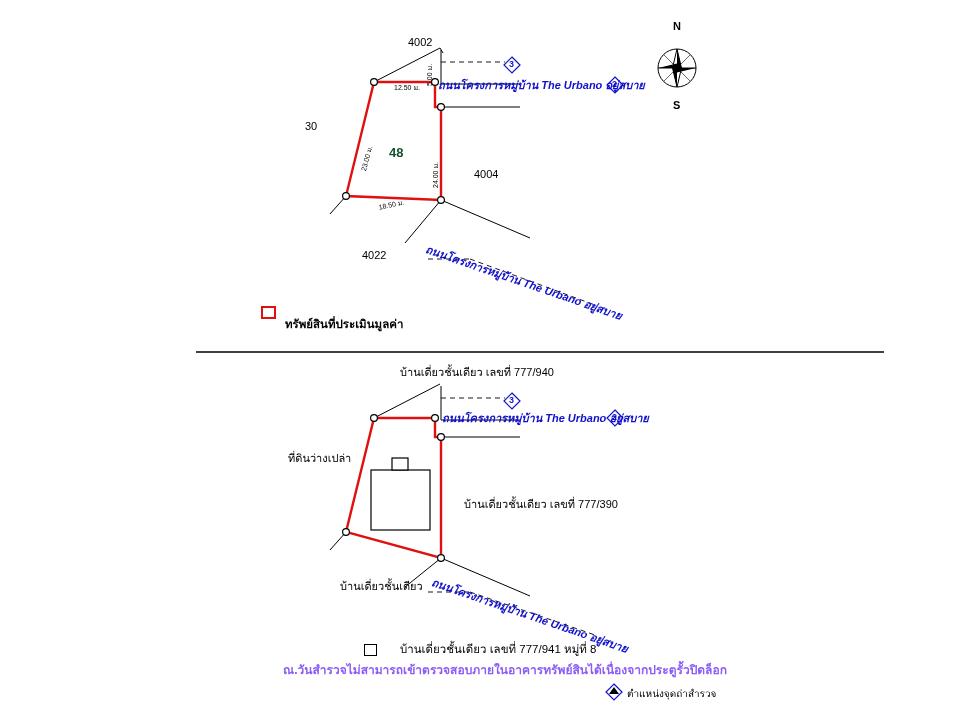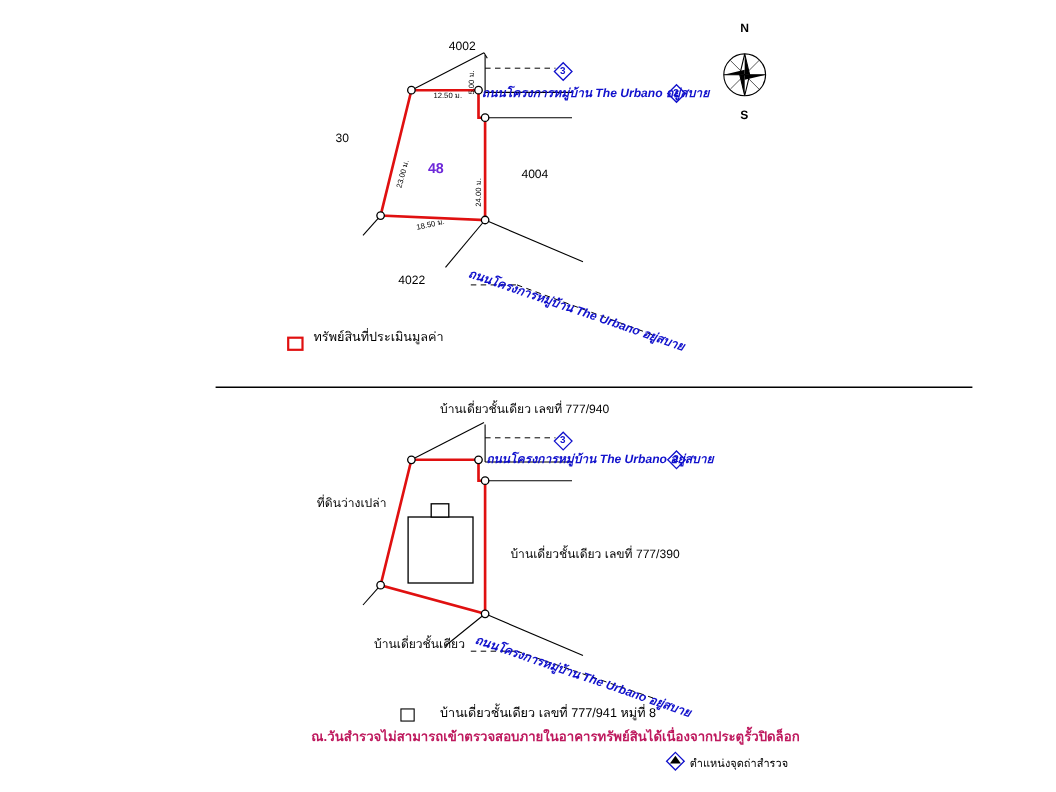--- a/index.html
+++ b/index.html
@@ -42,32 +42,32 @@
     font-weight: bold;
     font-style: italic;
   }
   .dim {
     font-size: 7px;
     color: #000000;
   }
   .parcel-no {
     font-size: 13px;
     font-weight: bold;
-    color: #6d28d9;
+    color: #14532d;
   }
   .legend-text {
     font-size: 11.5px;
     color: #000000;
   }
   .legend-text.b {
     font-weight: bold;
   }
   .red-note {
     font-size: 12px;
-    color: #be185d;
+    color: #8b5cf6;
     font-weight: bold;
   }
   .swatch-red {
     position: absolute;
     width: 15px;
     height: 13px;
     border: 2px solid #e01010;
     background: #ffffff;
     box-sizing: border-box;
   }
@@ -188,42 +188,42 @@
     </g>
 
     <g transform="translate(614,692)">
       <polygon points="0,-8 8,0 0,8 -8,0" fill="#ffffff" stroke="#1111cc" stroke-width="1.2"></polygon>
       <polygon points="-5,2 0,-5 5,2" fill="#000000"></polygon>
     </g>
   </svg>
 
   <div class="lbl plain" style="left:408px; top:36px;">4002</div>
   <div class="lbl plain" style="left:305px; top:120px;">30</div>
-  <div class="lbl plain" style="left:474px; top:153px;">4004</div>
+  <div class="lbl plain" style="left:474px; top:168px;">4004</div>
   <div class="lbl plain" style="left:362px; top:249px;">4022</div>
 
   <div class="lbl parcel-no" style="left:389px; top:146px;">48</div>
 
   <div class="lbl dim" style="left:394px; top:84px;">12.50 ม.</div>
   <div class="lbl dim" style="left:426px; top:86px; transform:rotate(-90deg); transform-origin:left top;">5.00 ม.</div>
   <div class="lbl dim" style="left:432px; top:188px; transform:rotate(-90deg); transform-origin:left top;">24.00 ม.</div>
   <div class="lbl dim" style="left:360px; top:170px; transform:rotate(-75deg); transform-origin:left top;">23.00 ม.</div>
   <div class="lbl dim" style="left:378px; top:204px; transform:rotate(-12deg); transform-origin:left top;">18.50 ม.</div>
 
   <div class="lbl blue-road" style="left:438px; top:79px;">ถนนโครงการหมู่บ้าน The Urbano อยู่สบาย</div>
   <div class="lbl blue-road" style="left:428px; top:243px; transform:rotate(19deg); transform-origin:left top;">ถนนโครงการหมู่บ้าน The Urbano อยู่สบาย</div>
 
   <div class="marker-num" style="left:509px; top:59px;">3</div>
   <div class="marker-num" style="left:612px; top:79px;">2</div>
 
   <div class="compass-letter" style="left:673px; top:20px;">N</div>
   <div class="compass-letter" style="left:673px; top:99px;">S</div>
 
   <div class="swatch-red" style="left:261px; top:306px;"></div>
-  <div class="lbl legend-text" style="left:285px; top:301px;">ทรัพย์สินที่ประเมินมูลค่า</div>
+  <div class="lbl legend-text" style="left:285px; top:318px;font-weight:bold;">ทรัพย์สินที่ประเมินมูลค่า</div>
 
   <div class="lbl plain" style="left:400px; top:366px;">บ้านเดี่ยวชั้นเดียว เลขที่ 777/940</div>
   <div class="lbl plain" style="left:288px; top:452px;">ที่ดินว่างเปล่า</div>
   <div class="lbl plain" style="left:464px; top:498px;">บ้านเดี่ยวชั้นเดียว เลขที่ 777/390</div>
   <div class="lbl plain" style="left:340px; top:580px;">บ้านเดี่ยวชั้นเดียว</div>
 
   <div class="lbl blue-road" style="left:442px; top:412px;">ถนนโครงการหมู่บ้าน The Urbano อยู่สบาย</div>
   <div class="lbl blue-road" style="left:434px; top:576px; transform:rotate(19deg); transform-origin:left top;">ถนนโครงการหมู่บ้าน The Urbano อยู่สบาย</div>
 
   <div class="marker-num" style="left:509px; top:395px;">3</div>

